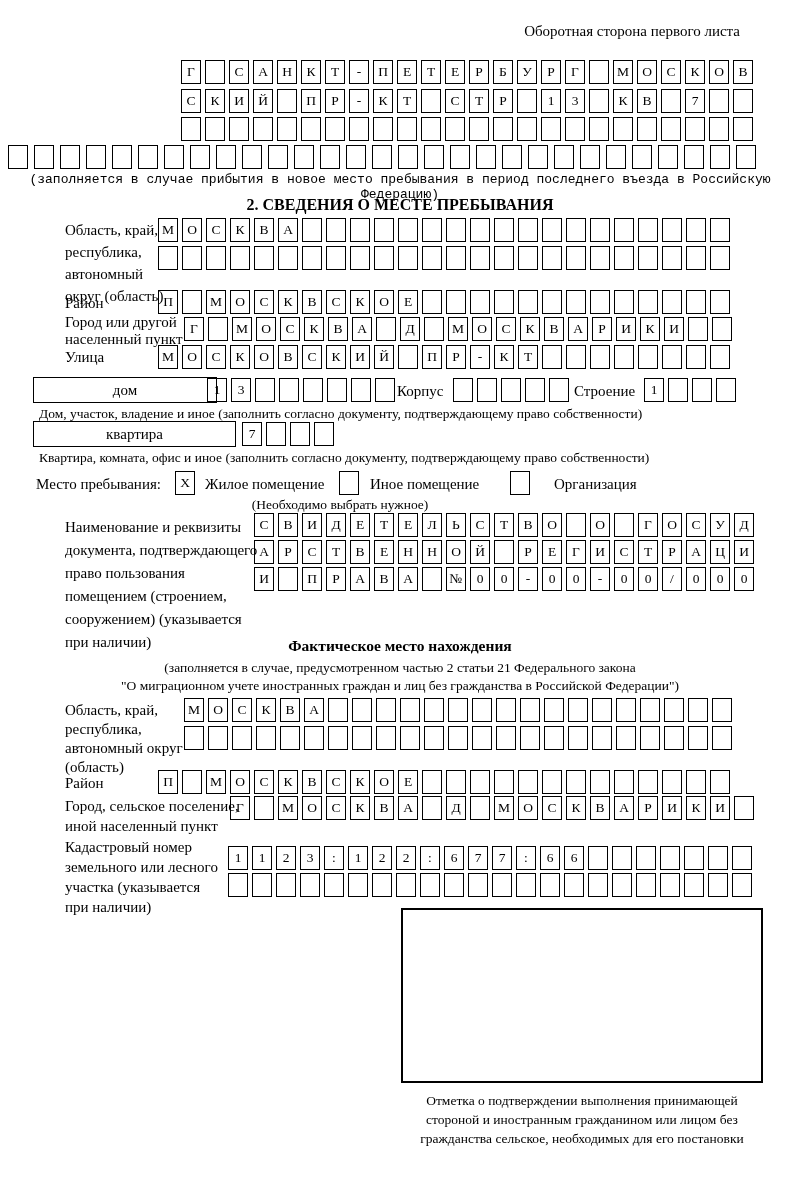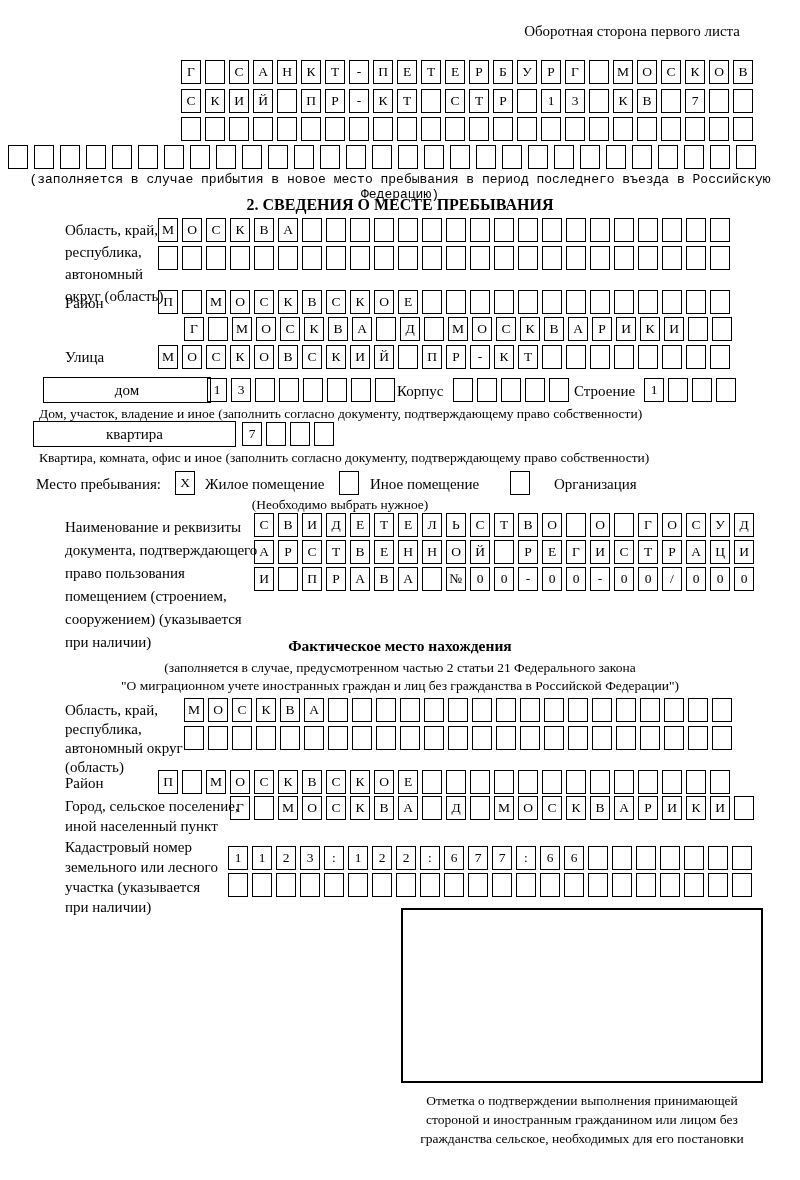--- a/index.html
+++ b/index.html
@@ -223,20 +223,24 @@
       <span class="cell"></span>
       <span class="cell"></span>
       <span class="cell"></span>
       <span class="cell"></span>
       <span class="cell"></span>
       <span class="cell"></span>
       <span class="cell"></span>
       <span class="cell"></span>
     </div>
 
+  <div class="label lh17" style="left:65px;top:314px;">
+    <div>Город или другой</div>
+    <div>населенный пункт</div>
+  </div>
   <div class="boxrow" style="left:184px;top:317px;">
       <span class="cell">Г</span>
       <span class="cell"></span>
       <span class="cell">М</span>
       <span class="cell">О</span>
       <span class="cell">С</span>
       <span class="cell">К</span>
       <span class="cell">В</span>
       <span class="cell">А</span>
       <span class="cell"></span>
@@ -277,21 +281,21 @@
       <span class="cell"></span>
       <span class="cell"></span>
       <span class="cell"></span>
       <span class="cell"></span>
       <span class="cell"></span>
       <span class="cell"></span>
       <span class="cell"></span>
       <span class="cell"></span>
     </div>
 
-  <div class="widebox" style="left:43px;top:377px;width:168px;">дом</div>
+  <div class="widebox" style="left:33px;top:377px;width:184px;">дом</div>
   <div class="boxrow" style="left:207px;top:378px;">
       <span class="cell">1</span>
       <span class="cell">3</span>
       <span class="cell"></span>
       <span class="cell"></span>
       <span class="cell"></span>
       <span class="cell"></span>
       <span class="cell"></span>
       <span class="cell"></span>
     </div>

